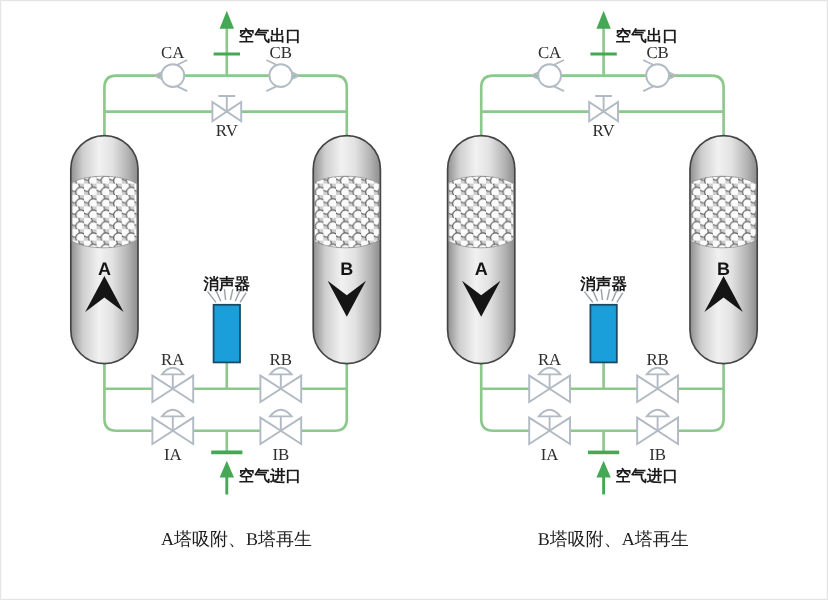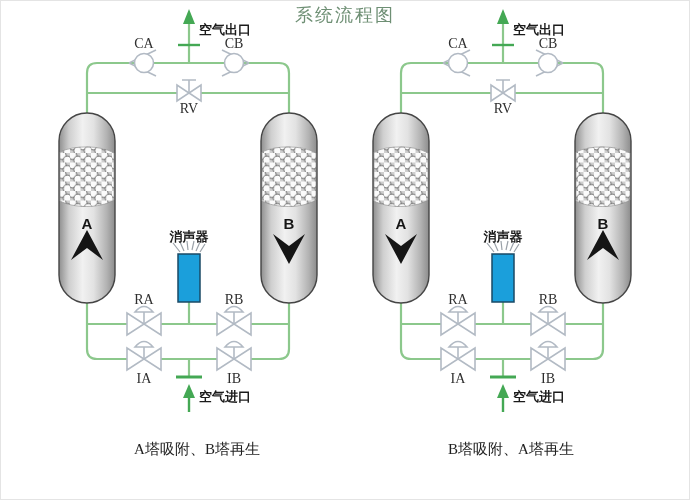--- a/index.html
+++ b/index.html
@@ -37,21 +37,20 @@
   .clabel     { font: bold 13px "Liberation Sans", sans-serif; fill: #1b1b1b; }
   .clabel.mid { text-anchor: middle; }
   .muffler    { fill: var(--muffler_fill, #1b9fdb); stroke: var(--muffler_stroke, #1a4a66); stroke-width: 1.5; }
   .spray      { fill: none; stroke: #9aa1a8; stroke-width: 1.2; }
   .caption    { font: 15px "Liberation Serif", serif; fill: #1f1f1f; text-anchor: middle; }
 </style>
 </head>
 <body>
 
 <div class="stage">
-  <div class="title">系统流程图</div>
 
   <svg class="diagram left" width="310" height="470" viewBox="0 0 310 470" xmlns="http://www.w3.org/2000/svg">
     <defs>
       <linearGradient id="towerGrad" x1="0" y1="0" x2="1" y2="0">
         <stop offset="0" stop-color="#8f8f8f"></stop>
         <stop offset="0.18" stop-color="#cfcfcf"></stop>
         <stop offset="0.42" stop-color="#f1f1f1"></stop>
         <stop offset="0.62" stop-color="#e2e2e2"></stop>
         <stop offset="0.85" stop-color="#b3b3b3"></stop>
         <stop offset="1" stop-color="#8c8c8c"></stop>

